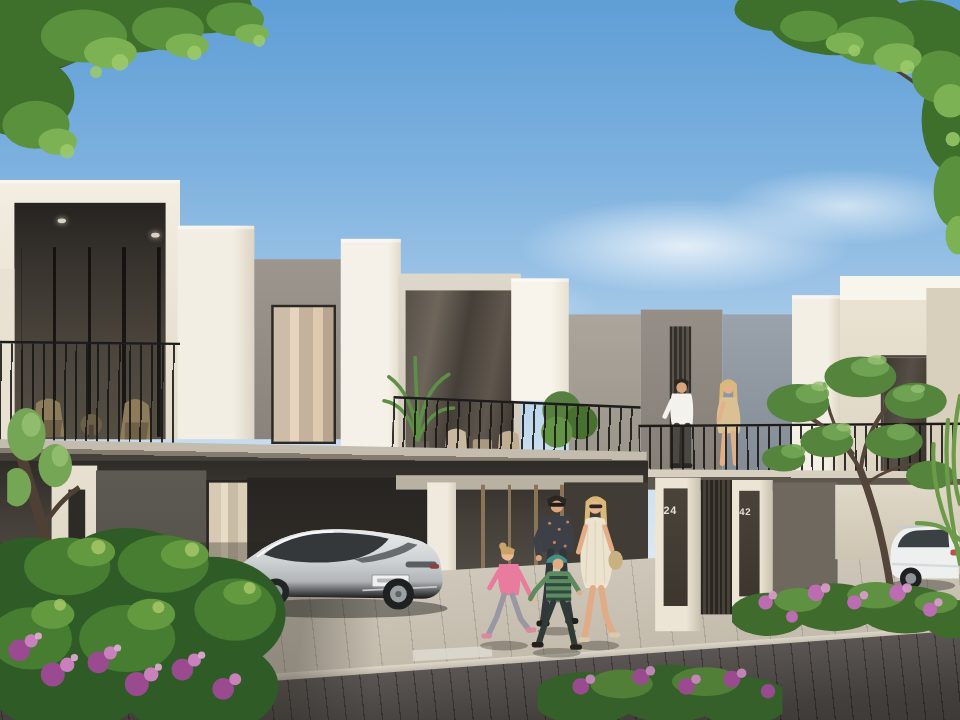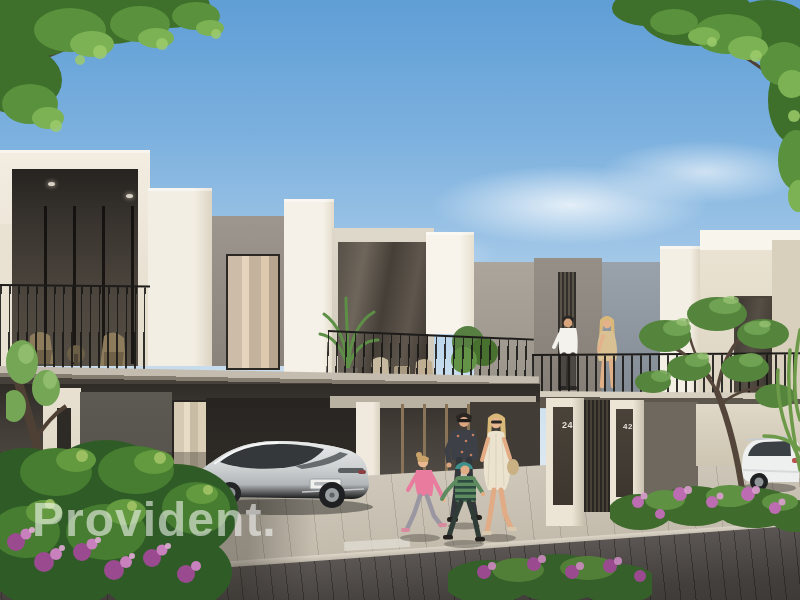--- a/index.html
+++ b/index.html
@@ -76,21 +76,21 @@
   .g-ceiling{left:330px;top:396px;width:206px;height:12px;background:#b9b1a1;}
   .g-pillarmid{left:356px;top:402px;width:24px;height:126px;
      background:linear-gradient(90deg,#f0eade 0 70%,#d9d1bf 100%);}
   .g-doors{left:382px;top:404px;width:88px;height:112px;
      background:linear-gradient(100deg,#3d3832 0%,#575047 30%,#38332d 55%,#4e463d 80%,#2e2a25 100%);}
   .g-doorframes{background:repeating-linear-gradient(90deg,transparent 0 19px,#8a7458 19px 22px);}
   .g-darkwall{left:470px;top:402px;width:70px;height:110px;background:#413d36;}
   .pillar{background:linear-gradient(90deg,#ece5d5 0 68%,#c8c0af 100%);}
   .p24{left:546px;top:398px;width:38px;height:128px;}
   .p25{left:610px;top:400px;width:34px;height:118px;}
-  .plaque{background:linear-gradient(180deg,#4a433a,#3c362e);color:#e4e0d8;text-align:right;
+  .plaque{background:linear-gradient(180deg,#4a433a,#3c362e);color:#e4e0d8;text-align:left;
      font-size:9px;font-weight:bold;letter-spacing:.5px;padding-top:13px;box-sizing:border-box;}
   .q24{left:553px;top:407px;width:20px;height:98px;}
   .q25{left:616px;top:409px;width:17px;height:88px;font-size:8px;}
   .g-louvregap{left:584px;top:400px;width:26px;height:112px;
      background:repeating-linear-gradient(90deg,#2a2723 0 2px,#474138 2px 4px);}
   .g-shadewall{left:644px;top:402px;width:54px;height:100px;background:#6e685e;}
   .g-sunwall{left:696px;top:404px;width:104px;height:62px;background:linear-gradient(180deg,#e0d8c8,#cdc4b1);}
 
   
   .walkway{left:-10px;top:498px;width:830px;height:82px;transform:rotate(-3.4deg);transform-origin:left top;
@@ -569,15 +569,14 @@
       <ellipse cx="190" cy="196" rx="10" ry="16"></ellipse>
         <ellipse cx="96" cy="36" rx="16" ry="9"></ellipse>
     </g>
     <g fill="#9ccb6a" opacity=".85">
       <circle cx="148" cy="56" r="6"></circle>
         <circle cx="186" cy="116" r="6"></circle>
         <circle cx="104" cy="42" r="5"></circle>
     </g>
   </svg>
 
-  <div class="abs watermark">Provident.</div>
 
 </div>
 
 </body></html>

